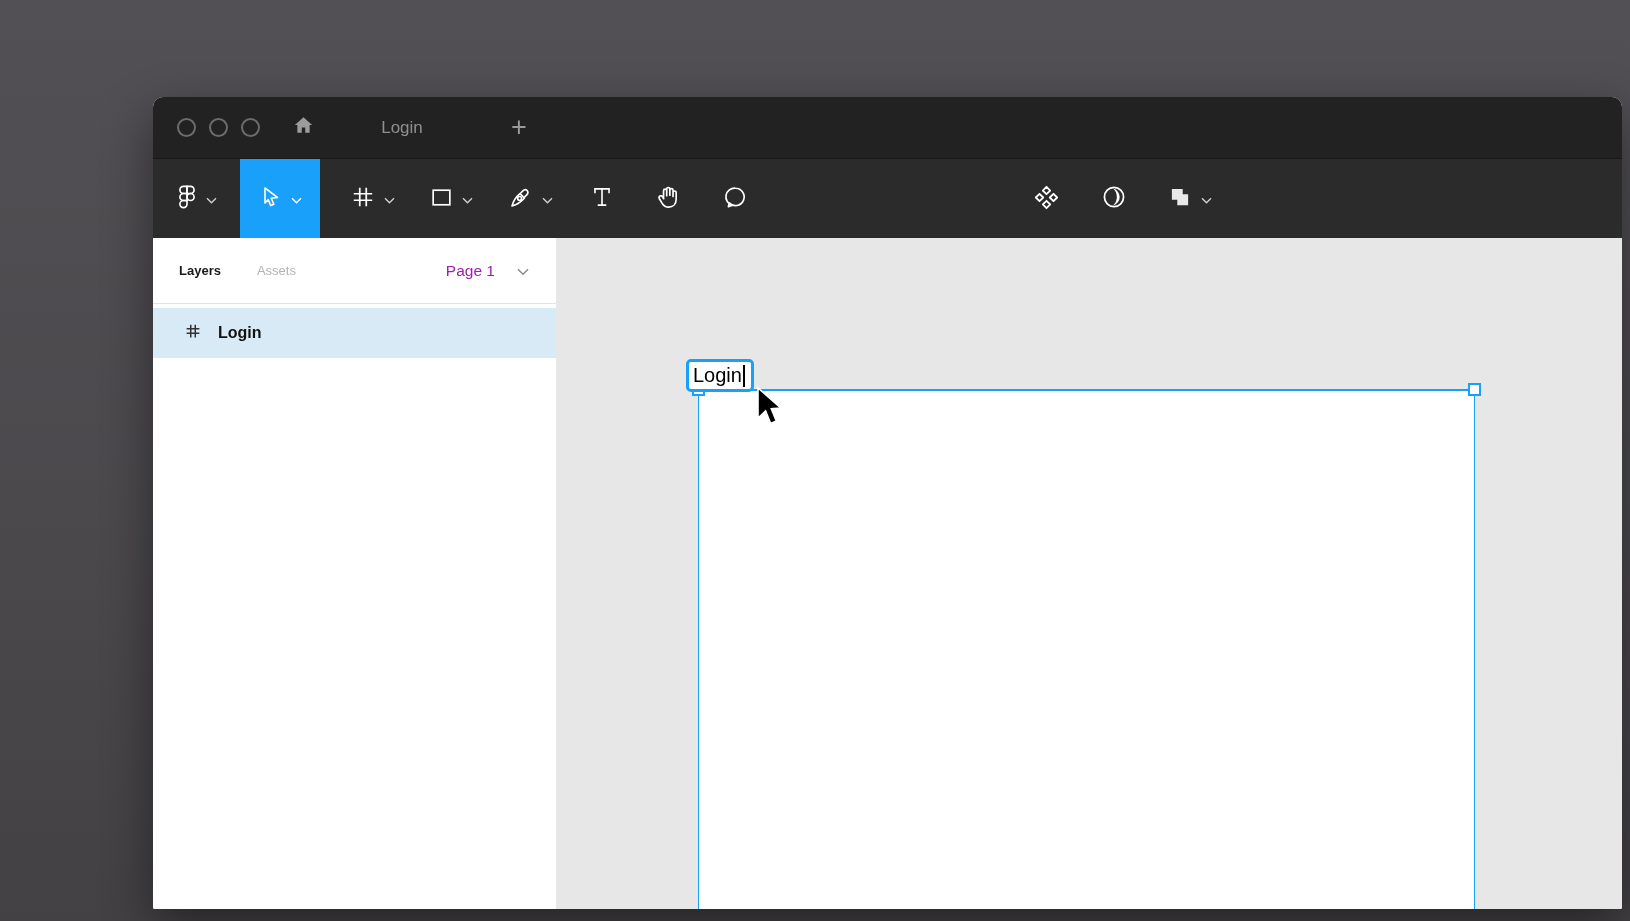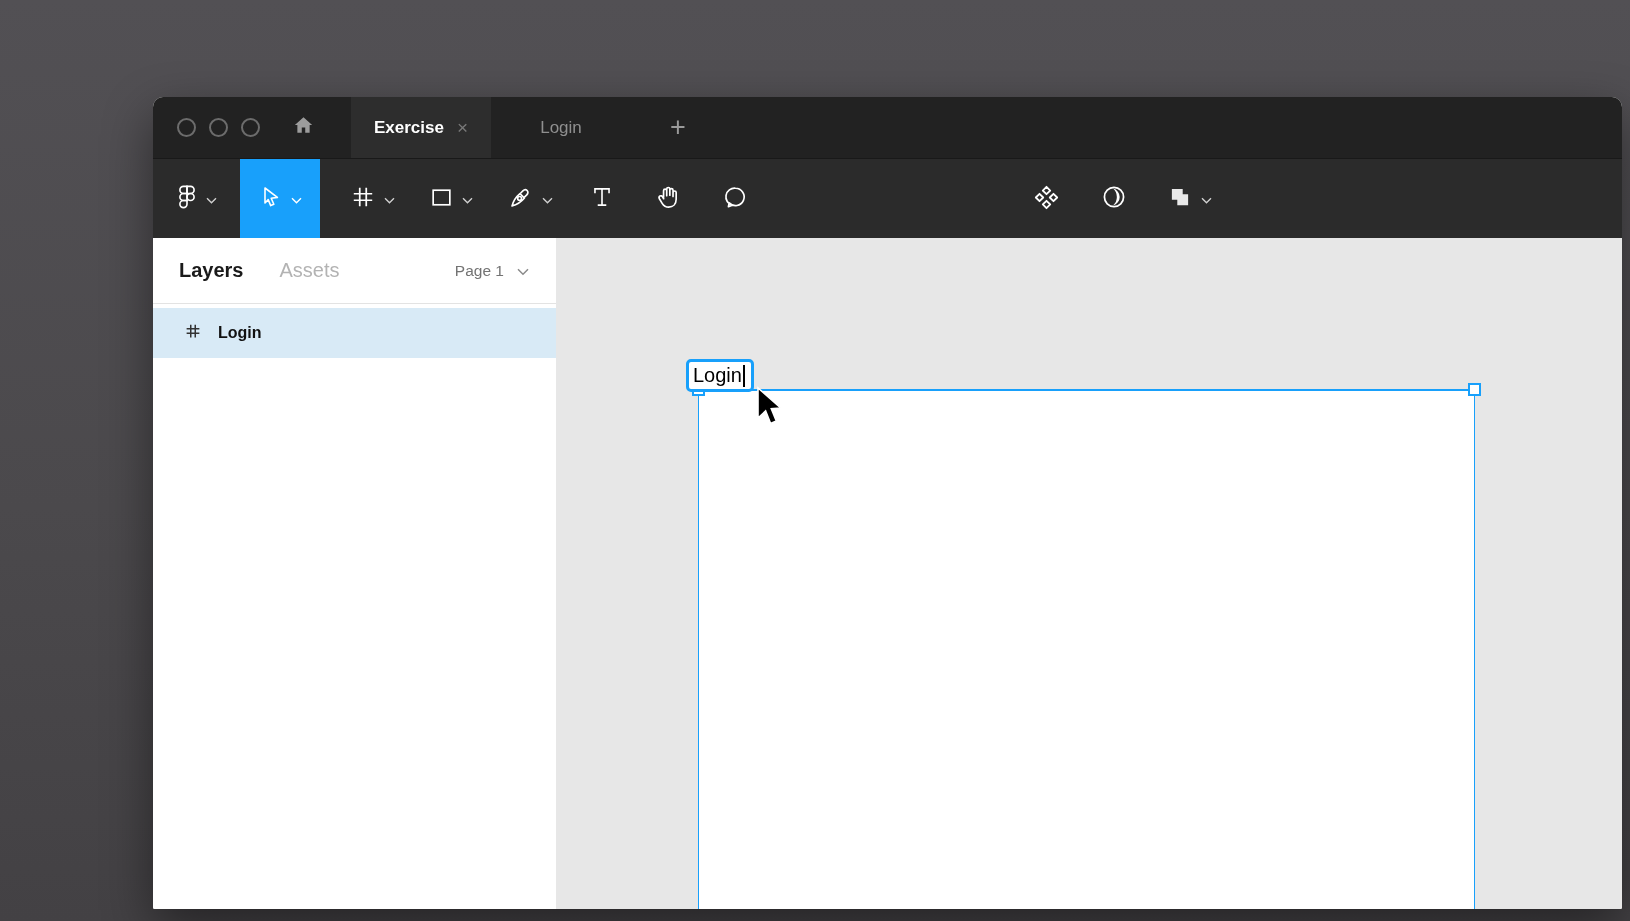--- a/index.html
+++ b/index.html
@@ -41,23 +41,23 @@
   .t-hand { left:482px; width:64px; }
   .t-comment { left:550px; width:64px; }
   .object-tools { position:absolute; left:864px; top:0; height:80px; display:flex; align-items:center; gap:10px; }
   .obj-btn { width:58px; height:80px; display:flex; align-items:center; justify-content:center; gap:8px; }
   .obj-btn.wide { width:72px; }
   
   .content { position:relative; height:671px; display:flex; background:#e7e7e7; }
   .sidebar { width:403px; background:#ffffff; flex:none; display:flex; flex-direction:column; }
   .panel-header { height:66px; display:flex; align-items:center; padding:0 27px 0 26px;
                   border-bottom:1px solid #e3e3e3; }
-  .panel-tab { font-size:20px; color:#b3b3b3; margin-right:36px; }
+  .panel-tab { font-size:13px; color:#b3b3b3; margin-right:36px; }
   .panel-tab.active { color:#1a1a1a; font-weight:700; }
-  .page-select { margin-left:auto; display:flex; align-items:center; gap:13px; font-size:15.5px; color:#737373; }
+  .page-select { margin-left:auto; display:flex; align-items:center; gap:22px; font-size:15.5px; color:#a21caf; }
   .layer-row { height:50px; margin-top:4px; background:#d8eaf6; display:flex; align-items:center; padding-left:31px; }
   .layer-row .layer-name { font-size:16px; font-weight:700; color:#111; margin-left:16px; }
   
   .canvas { position:relative; flex:1; background:#e7e7e7; overflow:hidden; }
   .design-frame { position:absolute; left:142px; top:151px; width:777px; height:521px;
                   background:#ffffff; border:1.5px solid #18a0fb; border-top-width:2px; border-bottom:none; }
   .sel-handle { position:absolute; width:13px; height:13px; background:#fff; border:2.5px solid #18a0fb; }
   .handle-tl { left:136px; top:145px; }
   .handle-tr { left:912px; top:145px; }
   .frame-name-editor { position:absolute; left:130px; top:121px; width:68px; height:33px;
@@ -78,24 +78,20 @@
       <span class="light"></span>
       <span class="light"></span>
     </div>
     <div class="home-btn">
       <span>
         <svg width="23" height="23" viewBox="0 0 24 24">
             <path d="M12 3.5l9 8h-2.6v8h-4.6v-5.4h-3.6v5.4H5.6v-8H3z" fill="#9c9c9c"></path>
           </svg>
       </span>
     </div>
-    <div class="doc-tab active">
-      <span class="tab-label">Exercise</span>
-      <span class="tab-close">×</span>
-    </div>
     <div class="doc-tab">
       <span class="tab-label">Login</span>
     </div>
     <div class="new-tab">+</div>
   </div>
 
   <div class="toolbar">
 
     <div class="tool t-logo">
       <span>

